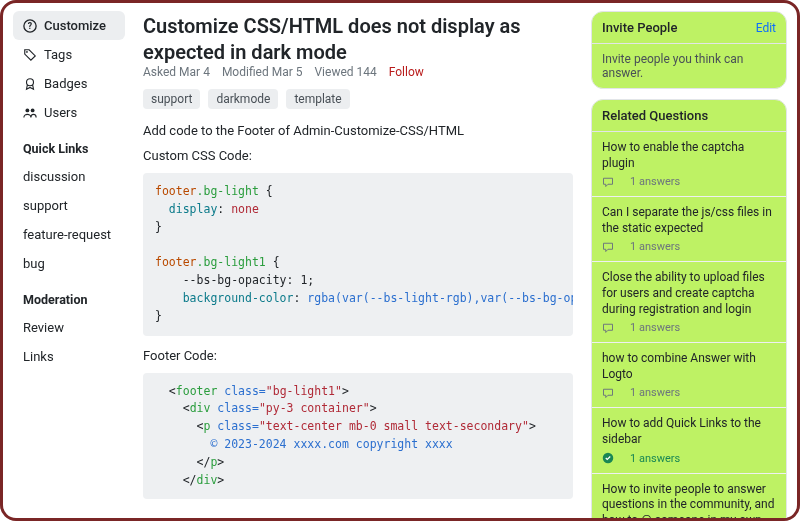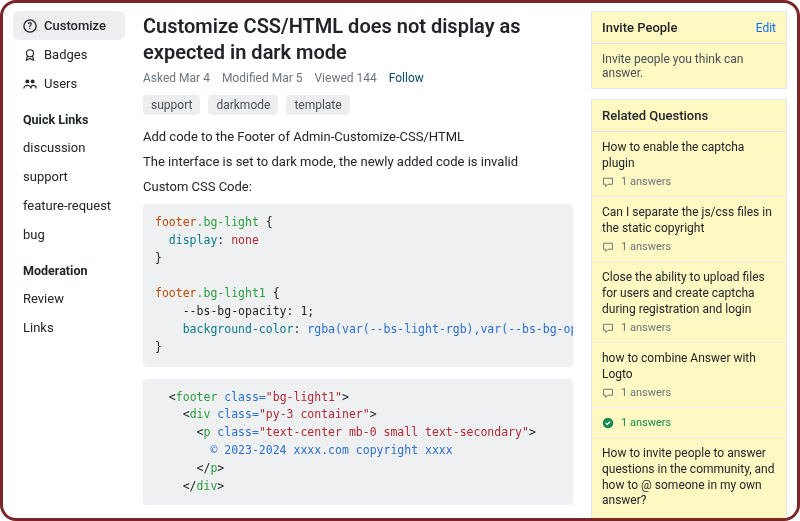--- a/index.html
+++ b/index.html
@@ -47,31 +47,30 @@
   }
   .main {
     flex: 1;
     padding: 10px 14px;
     overflow: hidden;
   }
   .title {
     font-size: 20px;
     font-weight: 600;
     line-height: 1.3;
-    margin-bottom: 6px;
     color:#212529;
   }
   .meta {
     font-size: 12px;
     color: #6c757d;
     display: flex;
     gap: 12px;
     margin-bottom: 10px;
   }
-  .meta .follow { color: #0c4a6e; cursor:pointer;text-align:center; }
+  .meta .follow { color: #b91c1c; cursor:pointer;text-align:center; }
   .tags { display:flex; gap:8px; margin-bottom:14px; }
   .tag {
     background:#eceef0; color:#495057;
     font-size:12px; padding:3px 8px; border-radius:4px;
   }
   .body-text { font-size:13px; margin-bottom:10px; }
   .codeblock {
     background:#eef0f2; border-radius:4px;
     padding:10px 12px; font-family: ui-monospace, Menlo, Consolas, monospace;
     font-size:11.5px; line-height:1.55; white-space:pre; overflow-x:auto;
@@ -83,36 +82,36 @@
   .c-val  { color:#2b6fcf; } 
   .c-kw   { color:#b02a37; }
   .c-tagn { color:#2a9d3d; }
   .c-attr { color:#2b6fcf; }
   .c-str  { color:#b02a37; }
   .c-copy { color:#2b6fcf; }
   .right {
     width:210px; padding:8px 10px 8px 4px; flex-shrink:0;
   }
   .card {
-    border:1px solid #e2e5e8; border-radius:0; margin-bottom:10px;
-    background:#fef9c3;
+    border:1px solid #e2e5e8; border-radius:12px; margin-bottom:10px;
+    background:#bef264;
   }
   .card-h {
     padding:8px 10px; font-size:13px; font-weight:500;
     display:flex; justify-content:space-between; align-items:center;
     border-bottom:1px solid #e2e5e8;
   }
   .card-h .edit { color:#0d6efd; font-size:12px; font-weight:400; cursor:pointer;}
   .card-b { padding:8px 10px; font-size:12px; color:#495057; }
   .rq-item {
     padding:8px 10px; border-top:1px solid #eef0f2; font-size:12px;
   }
   .rq-item:first-of-type { border-top:none; }
   .rq-title { color:#212529; margin-bottom:4px; line-height:1.3; }
-  .rq-ans { color:#6c757d; font-size:11px; display:flex; gap:7px; align-items:center;}
+  .rq-ans { color:#6c757d; font-size:11px; display:flex; gap:16px; align-items:center;}
   .rq-ans.green { color:#198754; }
   .rq-ans.green .ico { color:#198754; }
   .ico { width:12px; height:12px; display:inline-flex; }
   svg { display:block; }
 </style>
 </head>
 <body>
 
 <div class="frame">
 
@@ -122,20 +121,29 @@
           <svg viewBox="0 0 16 16" width="14" height="14" fill="currentColor">
             <circle cx="8" cy="8" r="7" fill="none" stroke="currentColor" stroke-width="1.5"></circle>
             <text x="8" y="11.5" text-anchor="middle" font-size="10" font-weight="700" fill="currentColor">?</text>
           </svg>
         </span>
       <span>Customize</span>
     </div>
     <div class="sidebar-item">
       <span class="sb-icon">
           <svg viewBox="0 0 16 16" width="14" height="14" fill="currentColor">
+            <path d="M2 2h5l7 7-5 5-7-7V2z" fill="none" stroke="currentColor" stroke-width="1.3"></path>
+            <circle cx="4.5" cy="4.5" r="1"></circle>
+          </svg>
+        </span>
+      <span>Tags</span>
+    </div>
+    <div class="sidebar-item">
+      <span class="sb-icon">
+          <svg viewBox="0 0 16 16" width="14" height="14" fill="currentColor">
             <circle cx="8" cy="6" r="4" fill="none" stroke="currentColor" stroke-width="1.3"></circle>
             <path d="M5 9l-1 5 4-2 4 2-1-5" fill="none" stroke="currentColor" stroke-width="1.3"></path>
           </svg>
         </span>
       <span>Badges</span>
     </div>
     <div class="sidebar-item">
       <span class="sb-icon">
           <svg viewBox="0 0 16 16" width="14" height="14" fill="currentColor">
             <circle cx="5" cy="5" r="2.2"></circle>
@@ -177,32 +185,32 @@
       <span>Viewed 144</span>
       <span class="follow">Follow</span>
     </div>
     <div class="tags">
       <span class="tag">support</span>
       <span class="tag">darkmode</span>
       <span class="tag">template</span>
     </div>
 
     <p class="body-text">Add code to the Footer of Admin-Customize-CSS/HTML</p>
-    <p class="body-text">The interface is set to dark mode, the newly added code is invalid</p>
     <p class="body-text">Custom CSS Code:</p>
 
     <div class="codeblock"><span class="c-sel">footer</span><span class="c-cls">.bg-light</span><span> {</span>
 <span class="c-prop">  display</span><span>: </span><span class="c-kw">none</span>
 <span>}</span>
 <span></span>
 <span class="c-sel">footer</span><span class="c-cls">.bg-light1</span><span> {</span>
 <span>    --bs-bg-opacity: 1;</span>
 <span class="c-prop">    background-color</span><span>: </span><span class="c-val">rgba(var(--bs-light-rgb),var(--bs-bg-opacity))</span>
 <span>}</span></div>
 
+    <p class="body-text">Footer Code:</p>
 
     <div class="codeblock"><span>  &lt;</span><span class="c-tagn">footer</span><span class="c-attr"> class=</span><span class="c-str">"bg-light1"</span><span>&gt;</span>
 <span>    &lt;</span><span class="c-tagn">div</span><span class="c-attr"> class=</span><span class="c-str">"py-3 container"</span><span>&gt;</span>
 <span>      &lt;</span><span class="c-tagn">p</span><span class="c-attr"> class=</span><span class="c-str">"text-center mb-0 small text-secondary"</span><span>&gt;</span>
 <span class="c-copy">        © 2023-2024 xxxx.com copyright xxxx</span>
 <span>      &lt;/</span><span class="c-tagn">p</span><span>&gt;</span>
 <span>    &lt;/</span><span class="c-tagn">div</span><span>&gt;</span>
 </div>
 
   </div>
@@ -226,21 +234,21 @@
             <div class="rq-ans">
               <span class="ico">
                 <svg viewBox="0 0 16 16" width="12" height="12" fill="none" stroke="currentColor" stroke-width="1.3">
                   <path d="M2 3h12v8H8l-3 3v-3H2z"></path>
                 </svg>
               </span>
               <span>1 answers</span>
             </div>
           </div>
           <div class="rq-item">
-            <div class="rq-title">Can I separate the js/css files in the static copyright</div>
+            <div class="rq-title">Can I separate the js/css files in the static expected</div>
             <div class="rq-ans">
               <span class="ico">
                 <svg viewBox="0 0 16 16" width="12" height="12" fill="none" stroke="currentColor" stroke-width="1.3">
                   <path d="M2 3h12v8H8l-3 3v-3H2z"></path>
                 </svg>
               </span>
               <span>1 answers</span>
             </div>
           </div>
           <div class="rq-item">
@@ -259,20 +267,21 @@
             <div class="rq-ans">
               <span class="ico">
                 <svg viewBox="0 0 16 16" width="12" height="12" fill="none" stroke="currentColor" stroke-width="1.3">
                   <path d="M2 3h12v8H8l-3 3v-3H2z"></path>
                 </svg>
               </span>
               <span>1 answers</span>
             </div>
           </div>
           <div class="rq-item">
+            <div class="rq-title">How to add Quick Links to the sidebar</div>
             <div class="rq-ans green">
               <span class="ico">
                 <svg viewBox="0 0 16 16" width="12" height="12" fill="currentColor">
                   <circle cx="8" cy="8" r="7"></circle>
                   <path d="M5 8l2 2 4-4" stroke="#fff" stroke-width="1.6" fill="none"></path>
                 </svg>
               </span>
               <span>1 answers</span>
             </div>
           </div>

